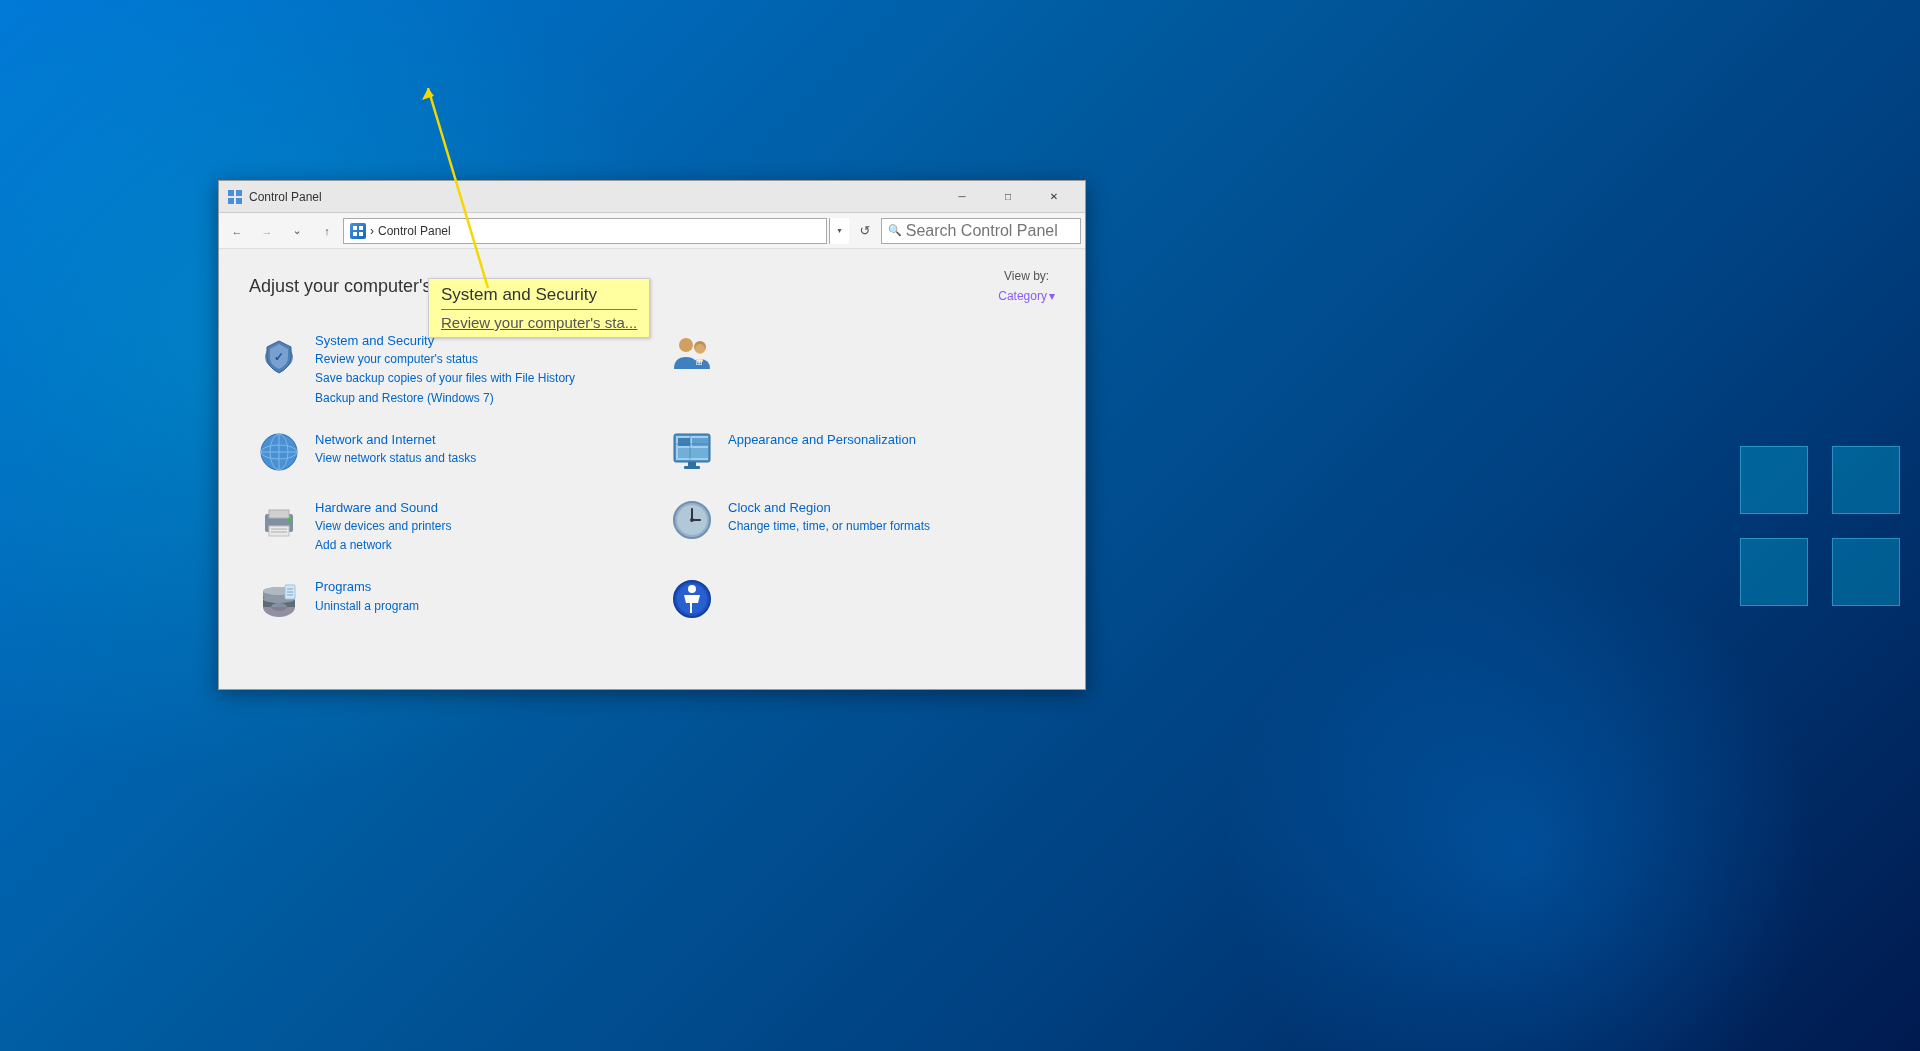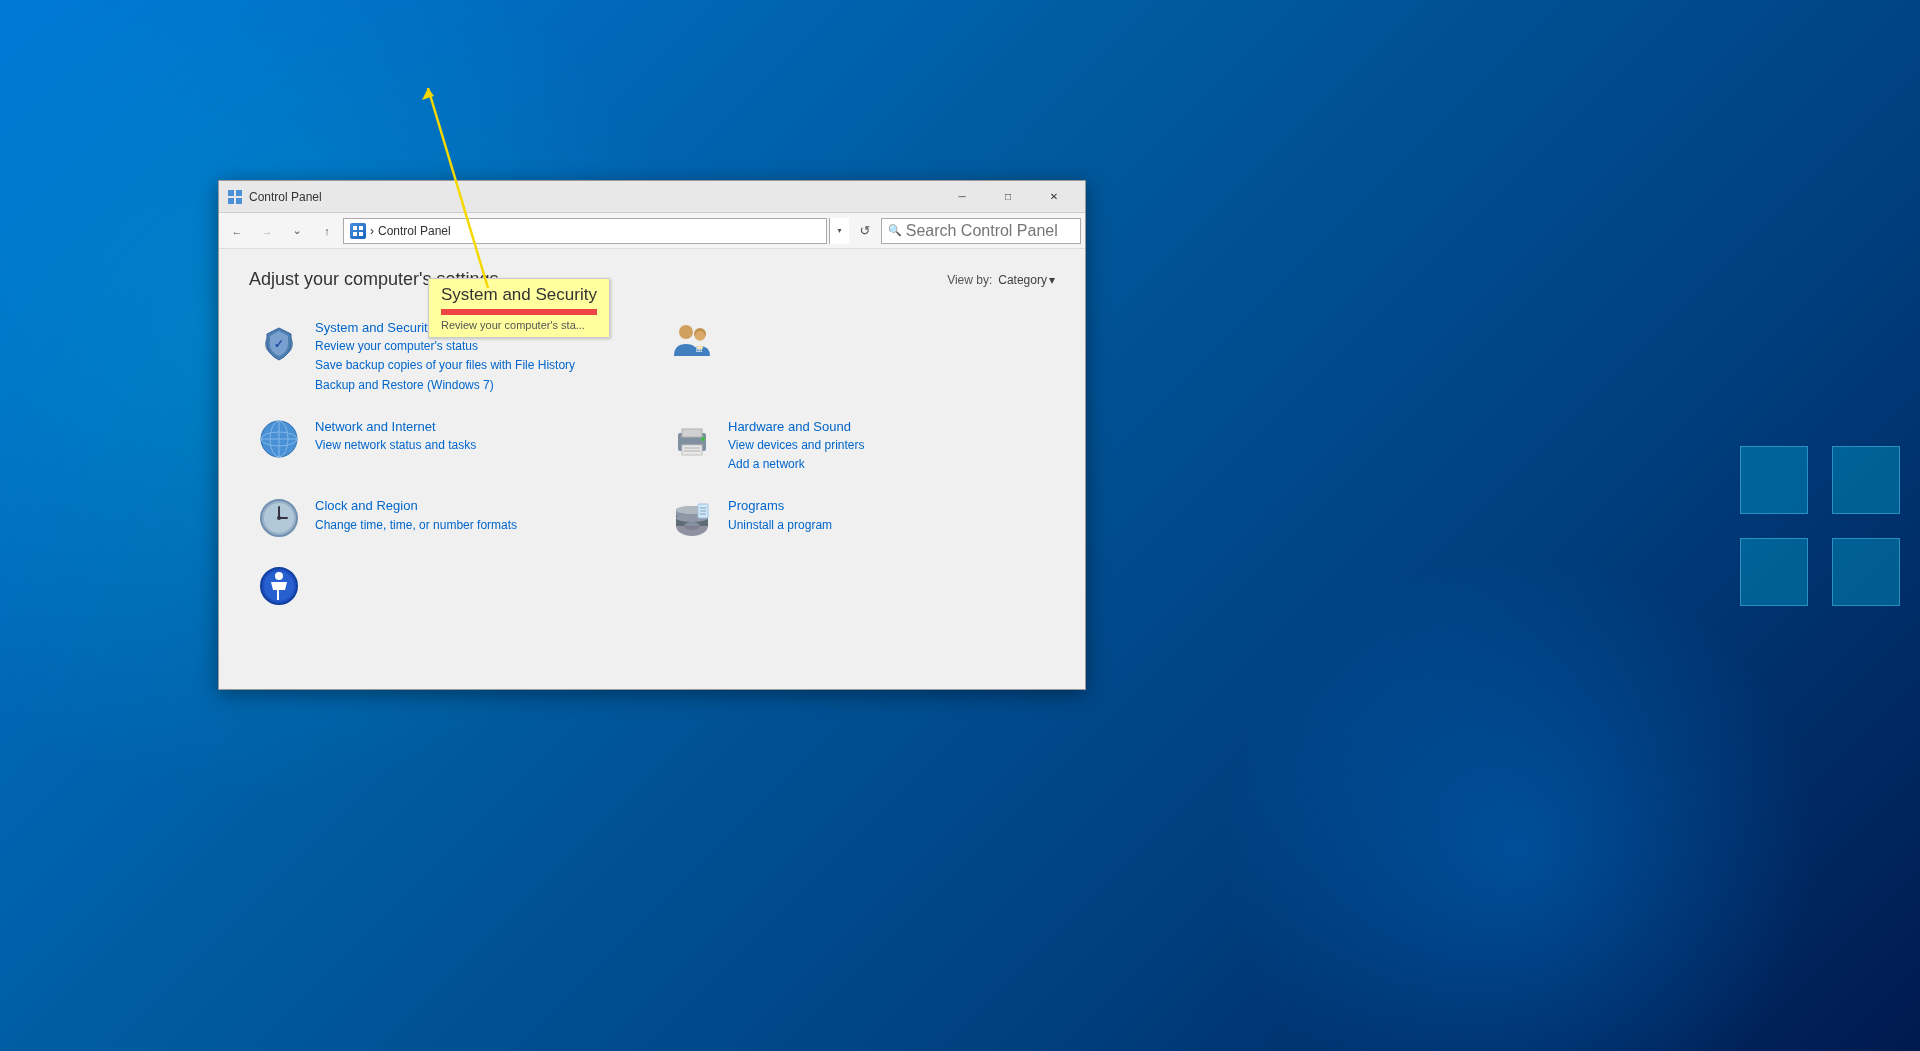--- a/index.html
+++ b/index.html
@@ -275,28 +275,29 @@
       font-weight: 300;
       color: #333;
     }
 
     .view-by {
       display: flex;
       align-items: center;
       gap: 6px;
       font-size: 12px;
       color: #333;
+      flex-direction: column;
     }
 
     .view-by-label {
       color: #555;
     }
 
     .view-by-value {
-      color: #404040;
+      color: #8b5cf6;
       cursor: pointer;
       display: flex;
       align-items: center;
       gap: 2px;
     }
 
     
     .categories-grid {
       display: grid;
       grid-template-columns: 1fr 1fr;
@@ -475,20 +476,39 @@
             <line x1="4" y1="22" x2="40" y2="22" stroke="#80b8e8" stroke-width="1"></line>
             <line x1="22" y1="4" x2="22" y2="40" stroke="#80b8e8" stroke-width="1"></line>
           </svg>
         </div>
         <div class="category-text">
           <span class="category-name">Network and Internet</span><br>
           <span class="category-link">View network status and tasks</span>
         </div>
       </div>
 
+      <div class="category-item">
+        <div class="category-icon">
+          <svg width="44" height="44" viewBox="0 0 44 44">
+            <rect x="4" y="4" width="36" height="28" rx="2" fill="#5090c0" stroke="#3070a0" stroke-width="1"></rect>
+            <rect x="6" y="6" width="32" height="24" fill="#a0d0f0"></rect>
+            <rect x="8" y="8" width="12" height="8" fill="#4080b0"></rect>
+            <rect x="22" y="8" width="16" height="8" fill="#60a0d0"></rect>
+            <rect x="8" y="18" width="30" height="10" fill="#70b0d8"></rect>
+
+            <line x1="6" y1="14" x2="38" y2="14" stroke="#3070a0" stroke-width="0.5"></line>
+            <line x1="20" y1="6" x2="20" y2="30" stroke="#3070a0" stroke-width="0.5"></line>
+            <rect x="18" y="32" width="8" height="4" fill="#3070a0"></rect>
+            <rect x="14" y="36" width="16" height="3" fill="#3070a0" rx="1"></rect>
+          </svg>
+        </div>
+        <div class="category-text">
+          <span class="category-name">Appearance and Personalization</span>
+        </div>
+      </div>
 
       <div class="category-item">
         <div class="category-icon">
           <svg width="44" height="44" viewBox="0 0 44 44">
             <rect x="8" y="16" width="28" height="18" rx="2" fill="#8090a0" stroke="#6070808" stroke-width="1"></rect>
             <rect x="12" y="12" width="20" height="8" fill="#d0d0d0" stroke="#b0b0b0" stroke-width="1"></rect>
             <rect x="12" y="28" width="20" height="10" fill="#e8e8e8" stroke="#c0c0c0" stroke-width="1"></rect>
             <rect x="14" y="30" width="16" height="2" fill="#ccc"></rect>
             <rect x="14" y="33" width="16" height="2" fill="#ccc"></rect>
             <circle cx="33" cy="22" r="2" fill="#40c040"></circle>
@@ -558,15 +578,15 @@
 
 <div class="tooltip-annotation">
 
   <svg width="160" height="220" style="position:absolute; top:-200px; left:-20px; pointer-events:none;">
     <line x1="80" y1="210" x2="20" y2="10" stroke="#f5d800" stroke-width="2.5"></line>
     <polygon points="20,10 14,22 26,18" fill="#f5d800"></polygon>
   </svg>
 
   <div class="tooltip-box">
     <div style="font-size:17px; font-weight:400; color:#333;">System and Security</div>
-    <div style="font-size:11px; color:#555; border-top:6px solid #ef4444; margin-top:4px; padding-top:4px;">Review your computer's sta...</div>
+    <div style="font-size:15px; color:#555; border-top:1px solid #ef4444; margin-top:4px; padding-top:4px;text-decoration:underline;">Review your computer's sta...</div>
   </div>
 </div>
 
 </body></html>

